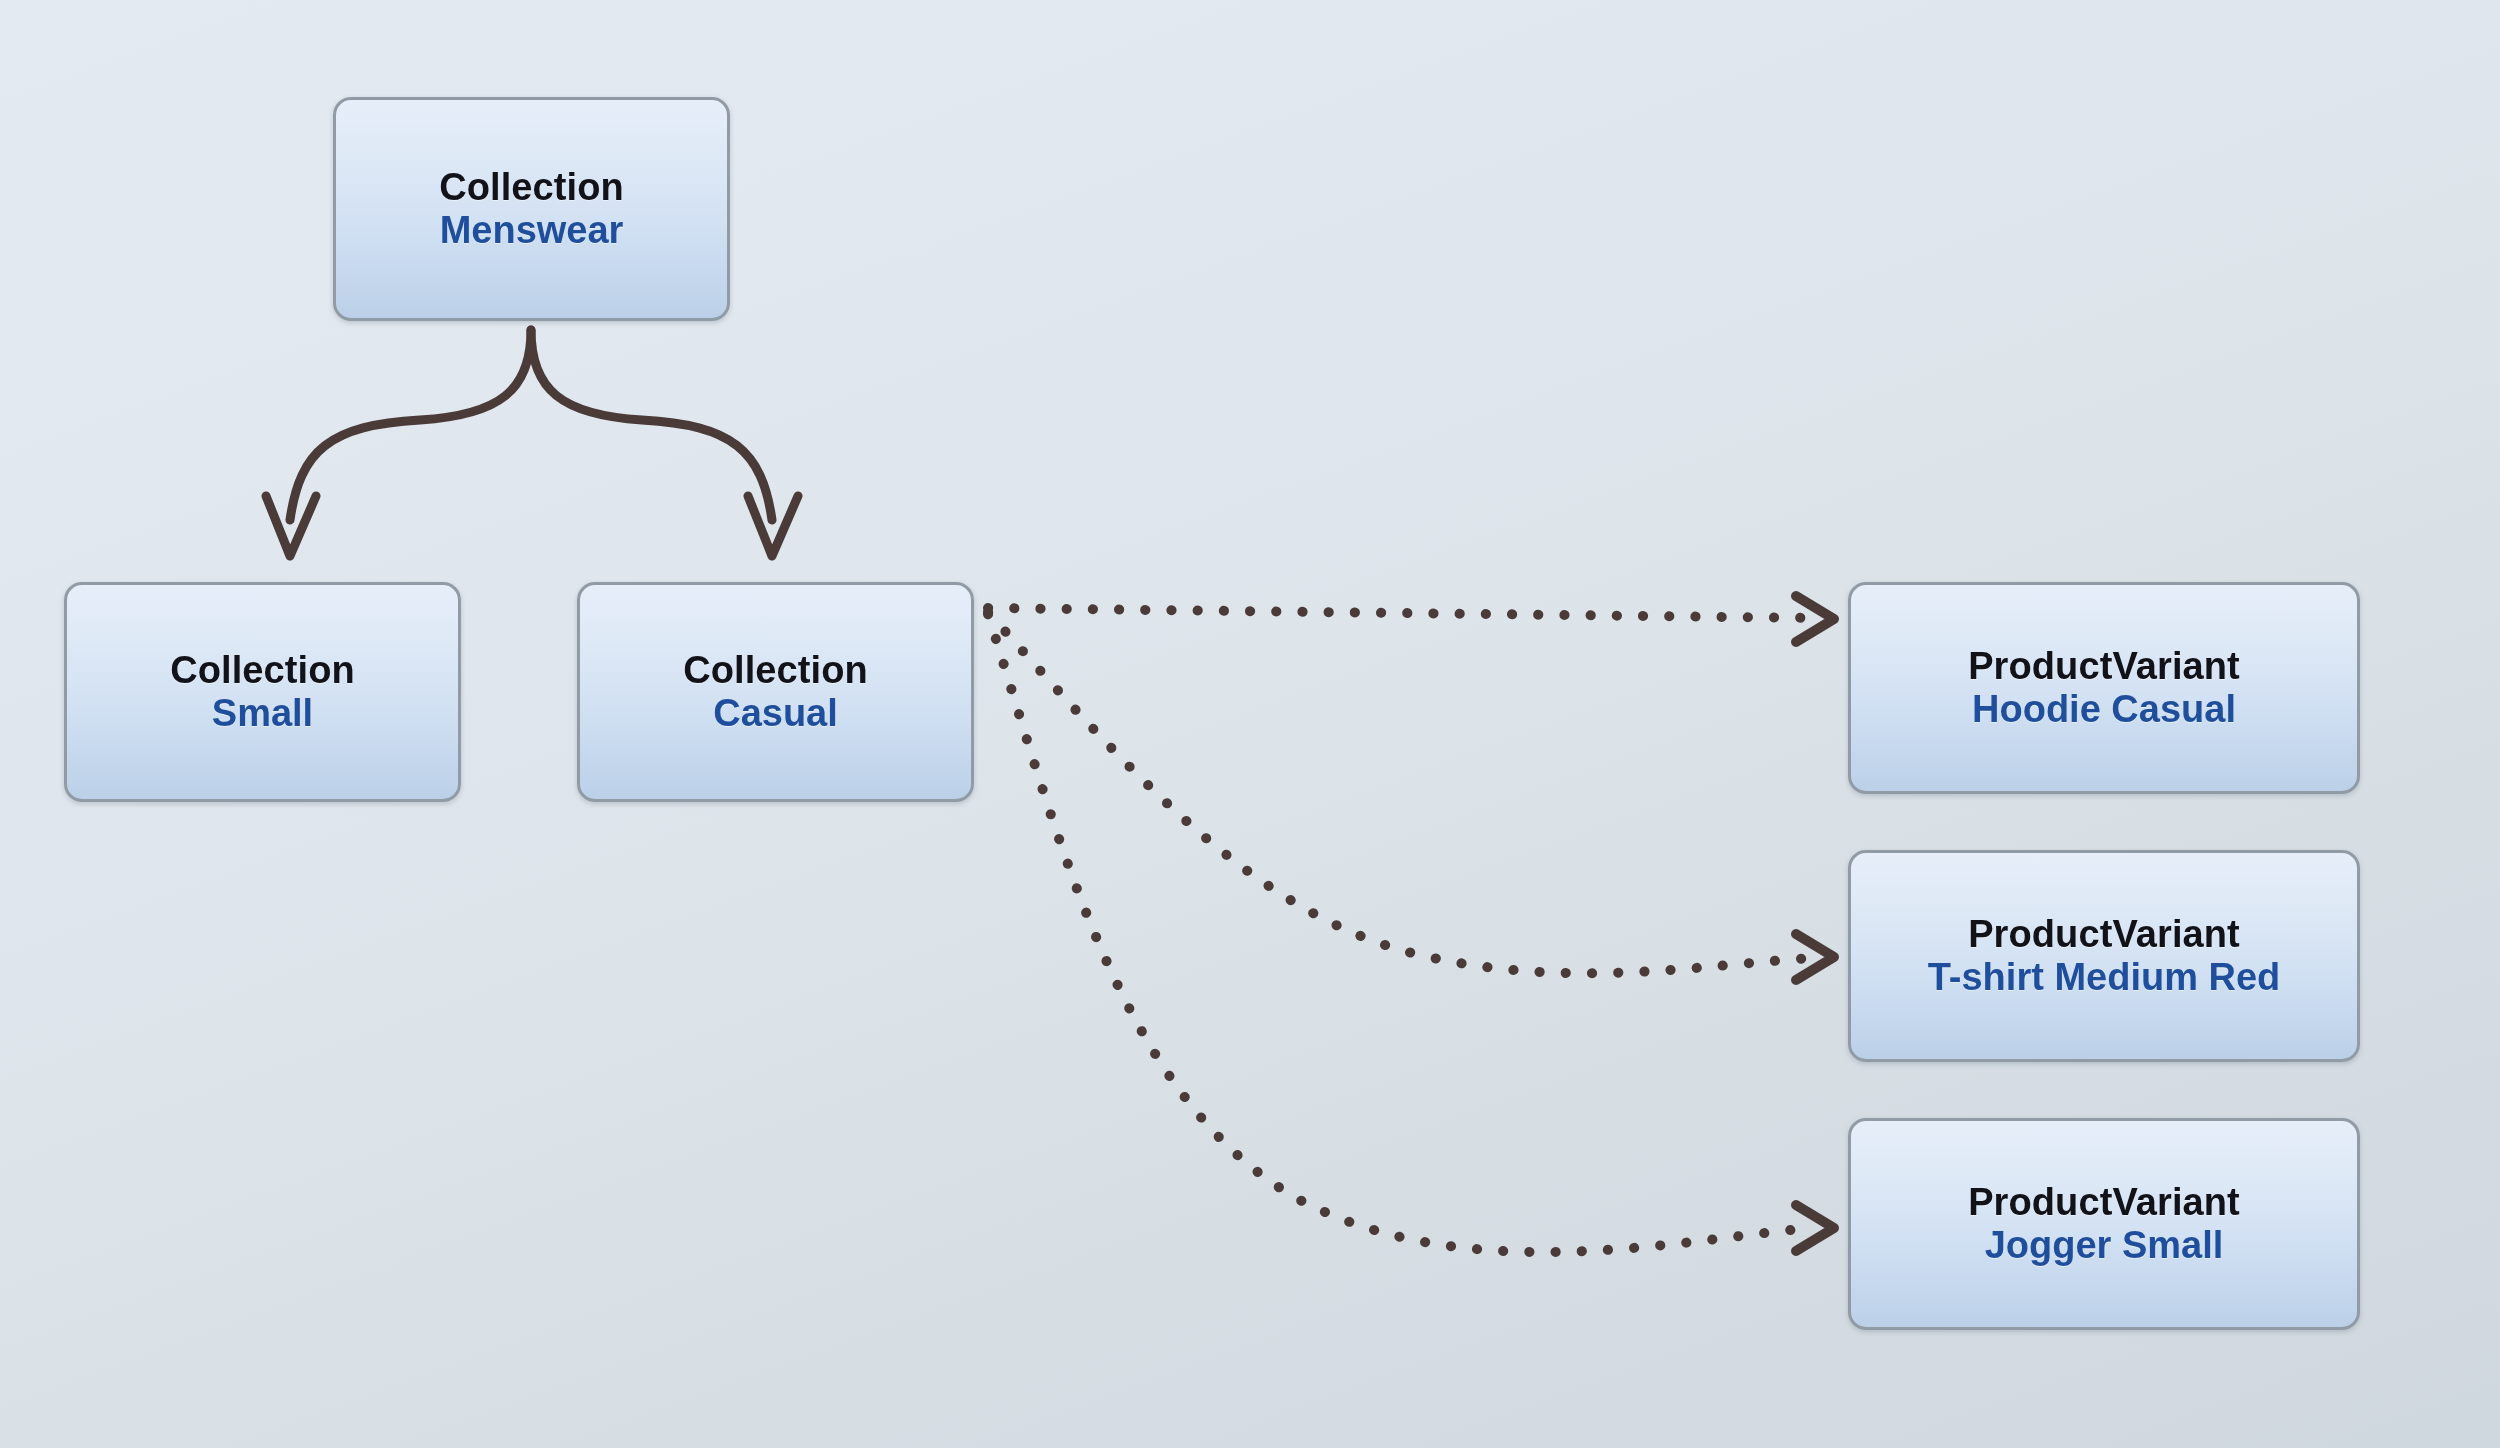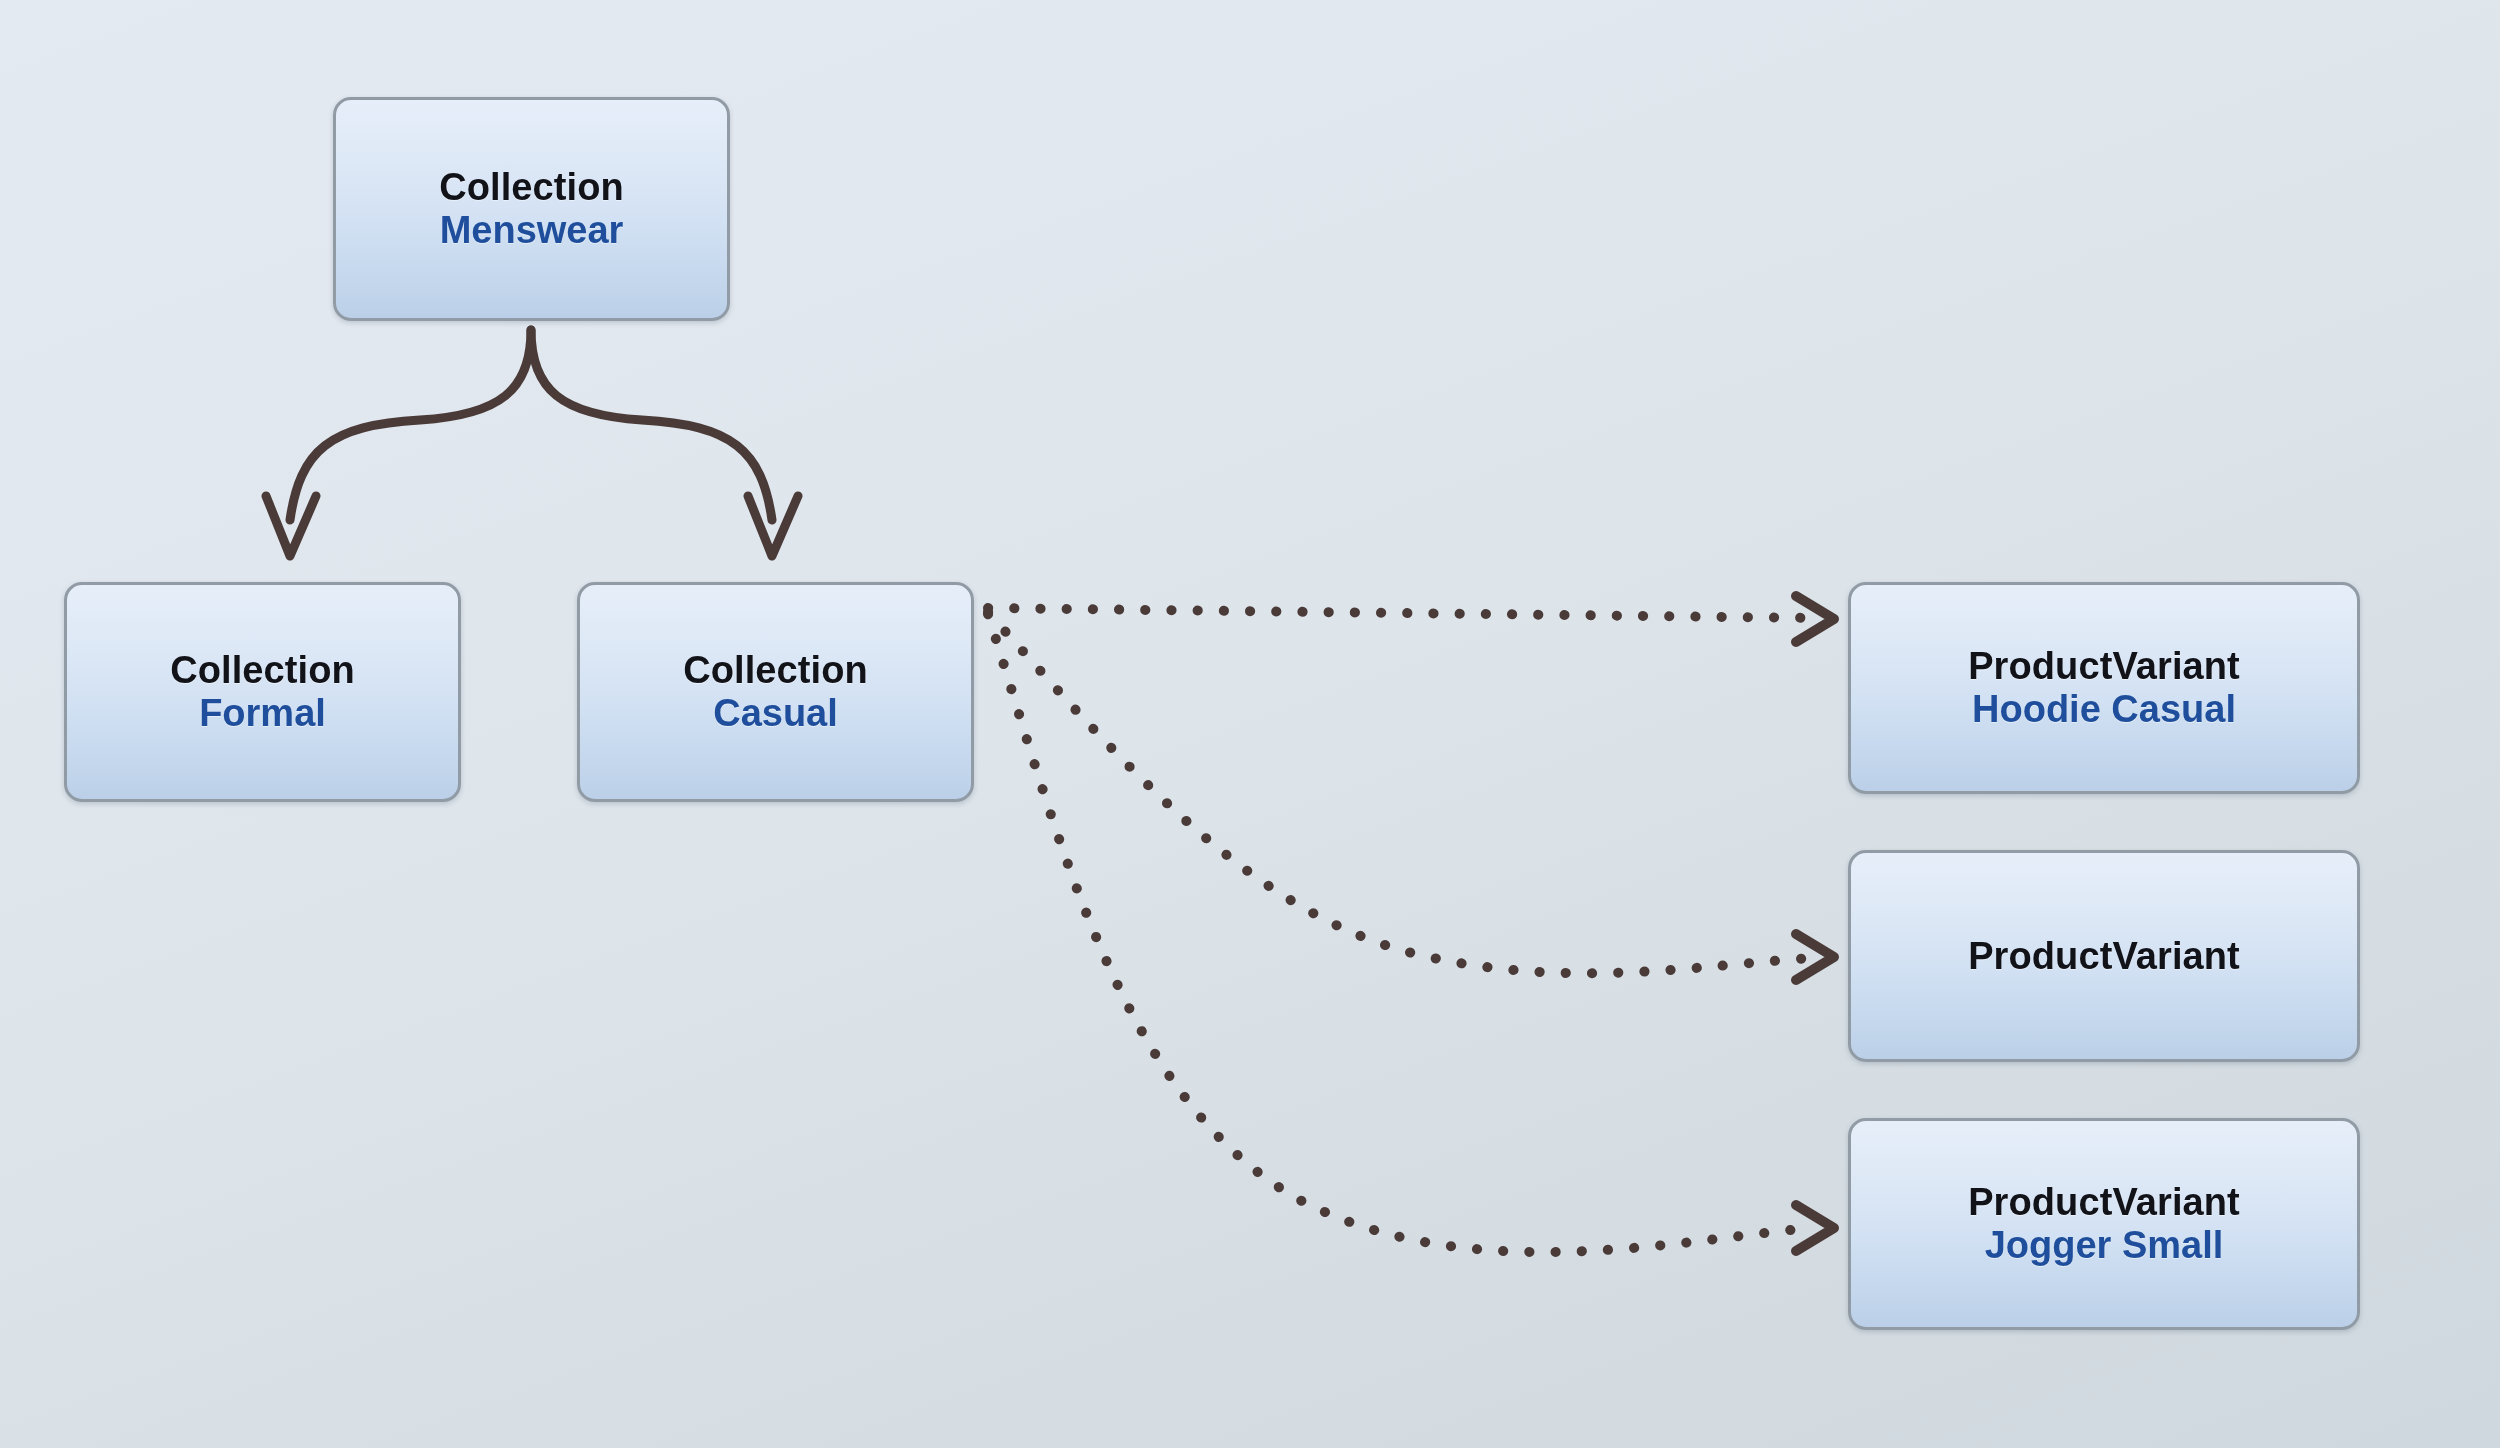--- a/index.html
+++ b/index.html
@@ -75,35 +75,36 @@
     <path d="M 1796,1205 L 1834,1228 L 1796,1251" fill="none" stroke="#4a3b39" stroke-width="10" stroke-linecap="round" stroke-linejoin="round"></path>
   </svg>
 
   <div class="node" id="node-collection-menswear" style="left:333px; top:97px; width:397px; height:224px;">
     <div class="node-type">Collection</div>
     <div class="node-value">Menswear</div>
   </div>
 
   <div class="node" id="node-collection-formal" style="left:64px; top:582px; width:397px; height:220px;">
     <div class="node-type">Collection</div>
-    <div class="node-value">Formal</div>
+    <div class="node-value">Small</div>
   </div>
 
   <div class="node" id="node-collection-casual" style="left:577px; top:582px; width:397px; height:220px;">
     <div class="node-type">Collection</div>
     <div class="node-value">Casual</div>
   </div>
 
   <div class="node" id="node-productvariant-hoodie-small" style="left:1848px; top:582px; width:512px; height:212px;">
     <div class="node-type">ProductVariant</div>
     <div class="node-value">Hoodie Casual</div>
   </div>
 
   <div class="node" id="node-productvariant-tshirt-medium-red" style="left:1848px; top:850px; width:512px; height:212px;">
     <div class="node-type">ProductVariant</div>
+    <div class="node-value">T-shirt Medium Red</div>
   </div>
 
   <div class="node" id="node-productvariant-jogger-pant" style="left:1848px; top:1118px; width:512px; height:212px;">
     <div class="node-type">ProductVariant</div>
     <div class="node-value">Jogger Small</div>
   </div>
 
 </div>
 
 </body></html>

